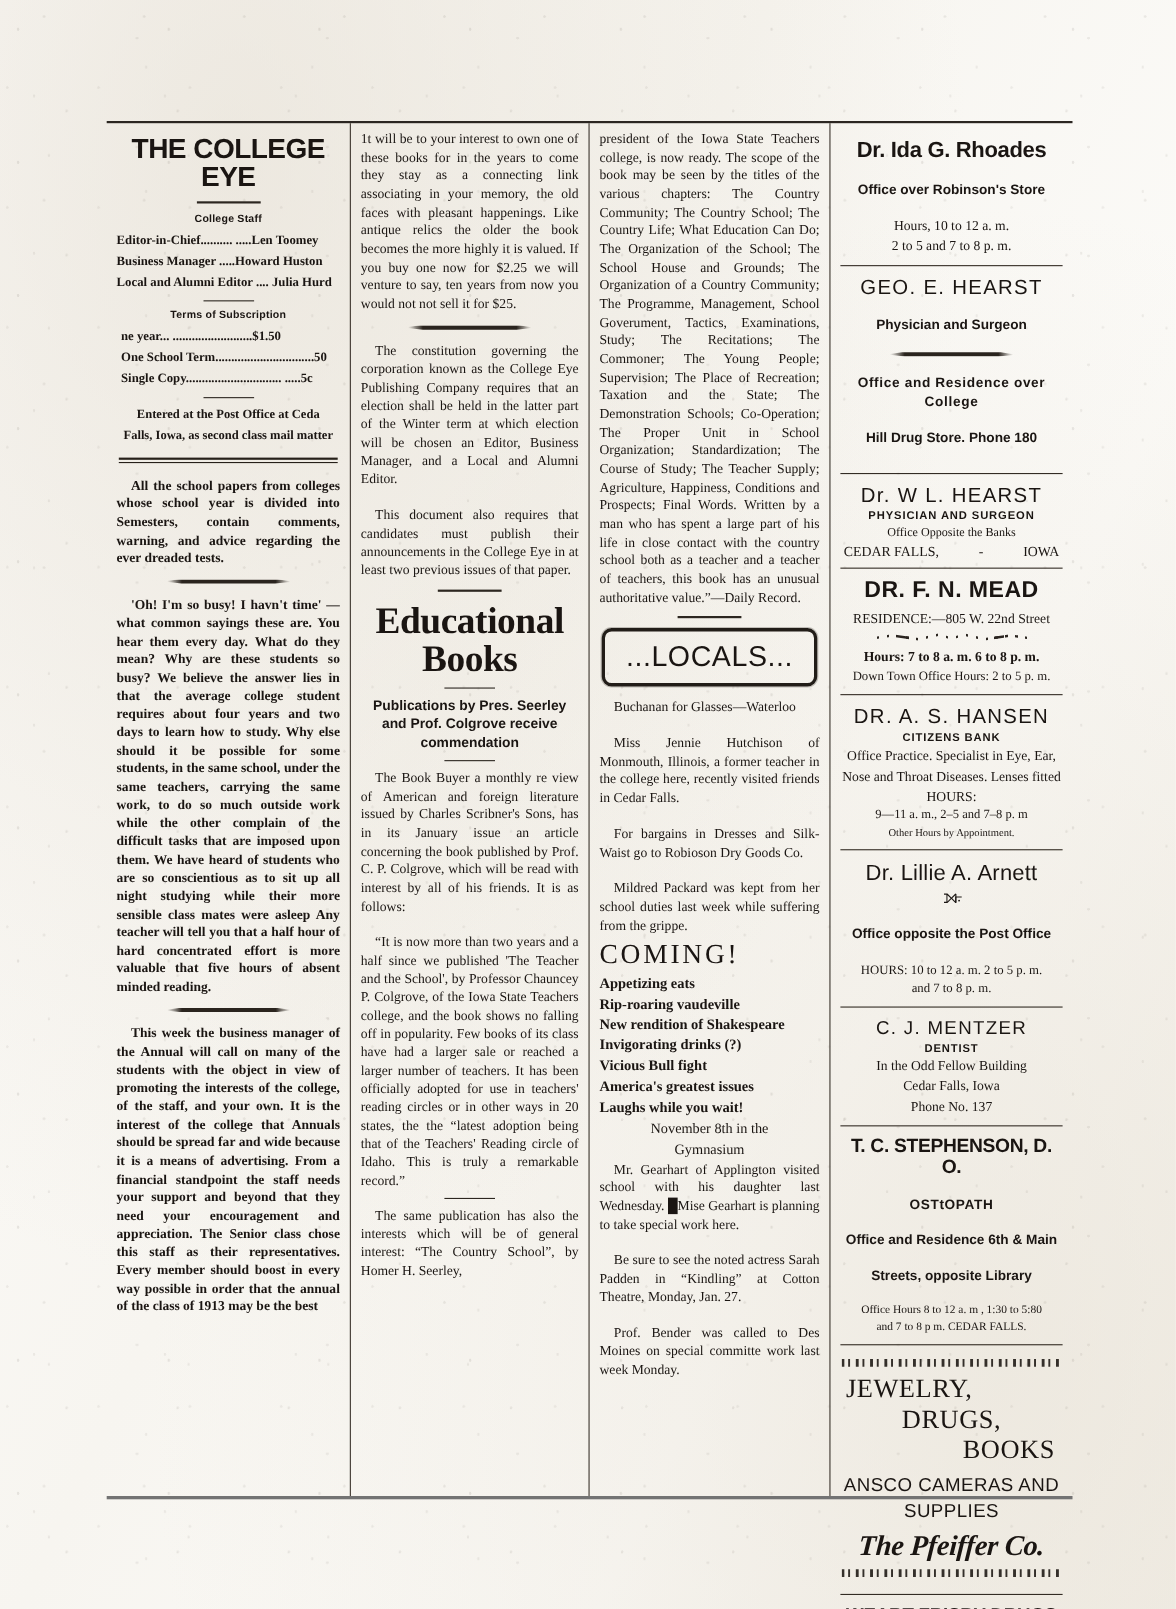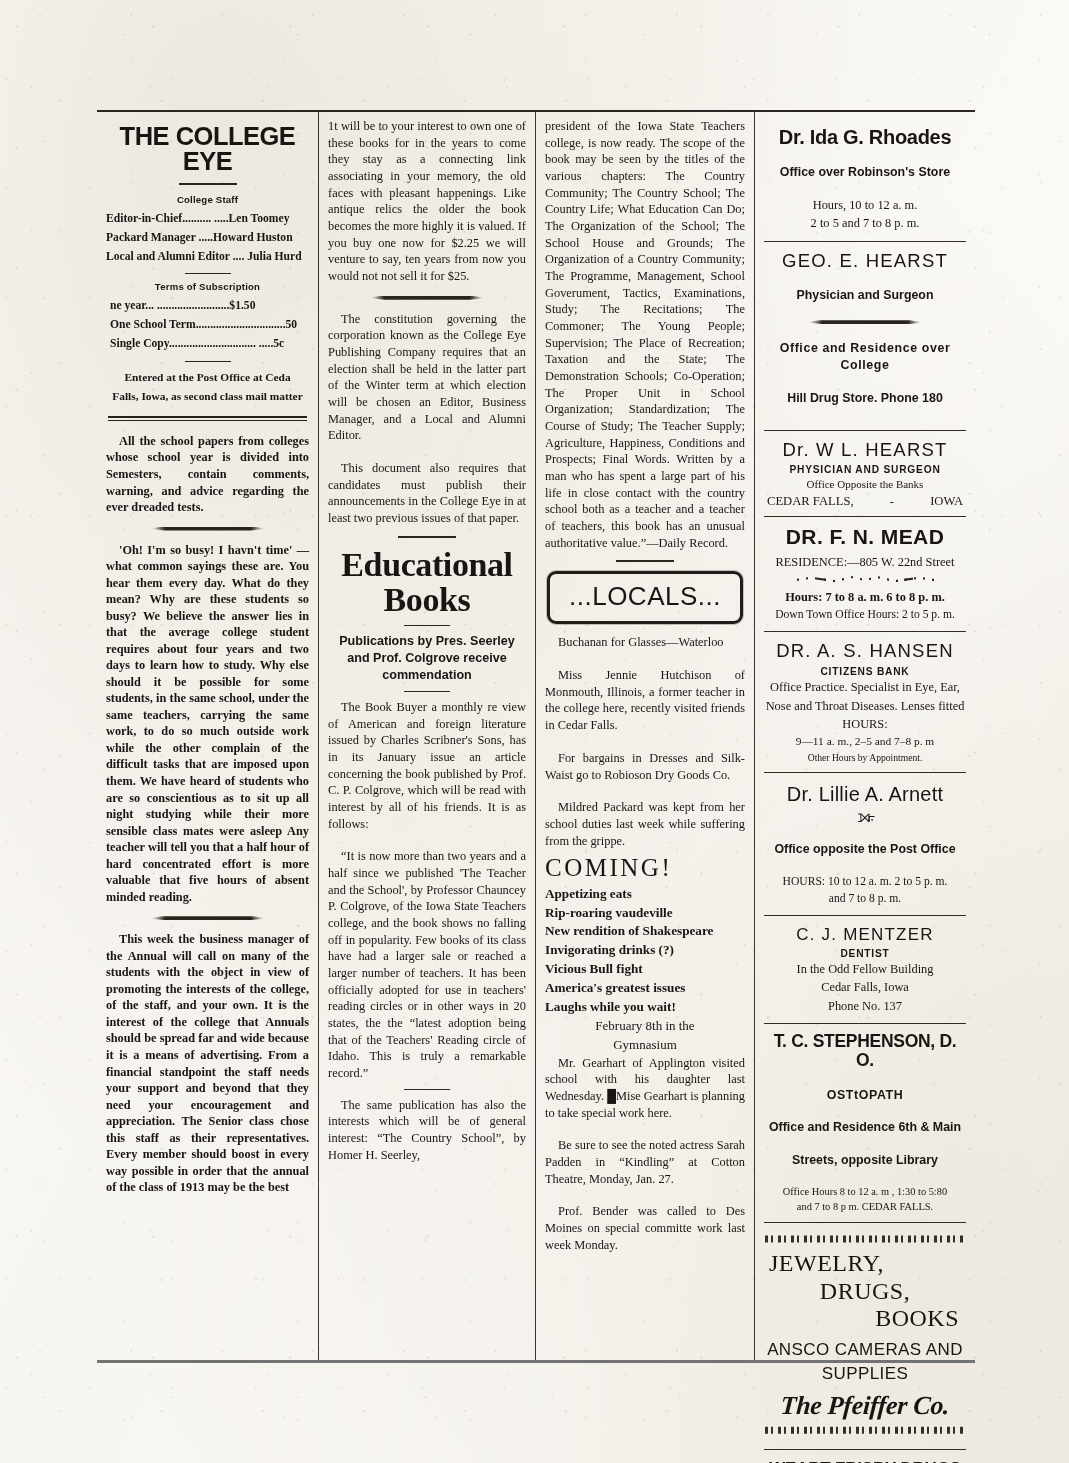--- a/index.html
+++ b/index.html
@@ -336,21 +336,21 @@
 
 <div class="sheet">
   <div class="cols">
 
     <div class="col c1">
       <div class="masthead">THE COLLEGE EYE</div>
       <div class="rule-short"></div>
 
       <div class="label-c">College Staff</div>
       <div class="staff-line">Editor-in-Chief.......... .....Len Toomey</div>
-      <div class="staff-line">Packard Manager .....Howard Huston</div>
+      <div class="staff-line">Business Manager .....Howard Huston</div>
       <div class="staff-line">Local and Alumni Editor .... Julia Hurd</div>
 
       <div class="rule-short sm"></div>
       <div class="label-c">Terms of Subscription</div>
       <div class="terms-line">ne year...  .........................$1.50</div>
       <div class="terms-line">One School Term...............................50</div>
       <div class="terms-line">Single Copy.............................. .....5c</div>
 
       <div class="rule-short sm"></div>
       <div class="imprint">Entered at the Post Office at Ceda</div>
@@ -403,21 +403,21 @@
       <p class="body">Mildred Packard was kept from her school duties last week while suffering from the grippe.</p>
 
       <div class="coming">COMING!</div>
       <div class="coming-item">Appetizing eats</div>
       <div class="coming-item">Rip-roaring vaudeville</div>
       <div class="coming-item">New rendition of Shakespeare</div>
       <div class="coming-item">Invigorating drinks  (?)</div>
       <div class="coming-item">Vicious Bull fight</div>
       <div class="coming-item">America's greatest issues</div>
       <div class="coming-item">Laughs while you wait!</div>
-      <div class="coming-center">February 8th in the</div>
+      <div class="coming-center">November 8th in the</div>
       <div class="coming-center">Gymnasium</div>
 
       <p class="body">Mr. Gearhart of Applington visited school with his daughter last Wednesday.  █Mise  Gearhart  is planning to take special work here.</p>
       <p class="body">Be sure to see the  noted  actress Sarah Padden in “Kindling” at Cotton Theatre, Monday,  Jan. 27.</p>
       <p class="body">Prof. Bender was called to Des Moines on special committe work last week Monday.</p>
     </div>
 
     <div class="col c4">
 
       <div class="ad">

